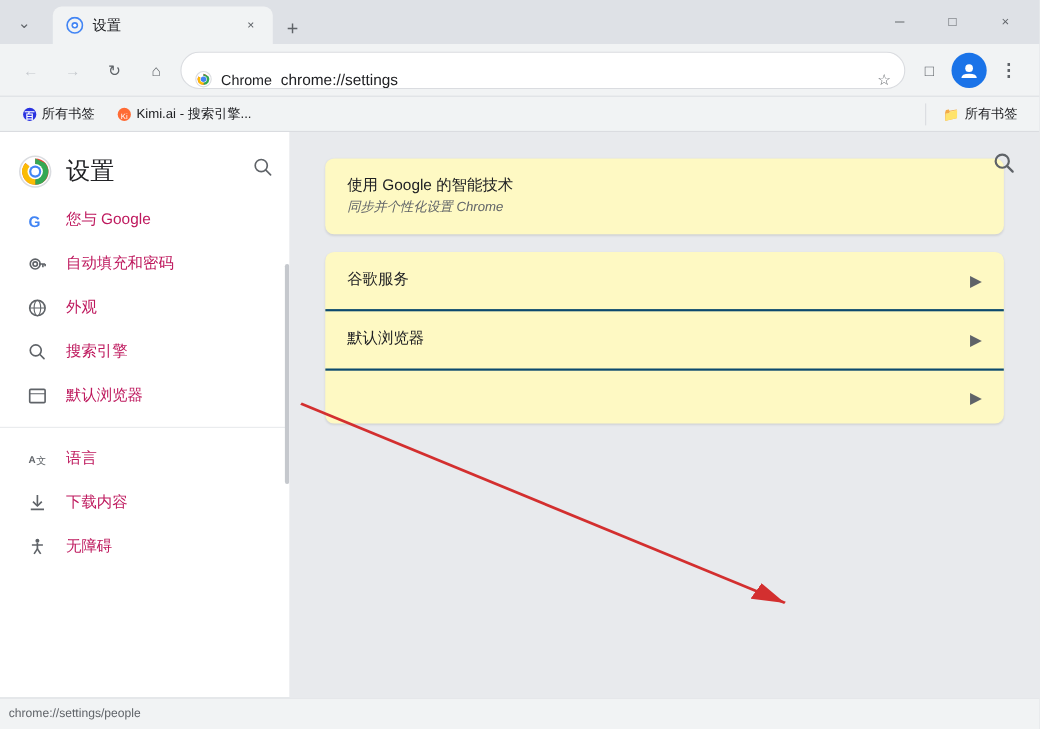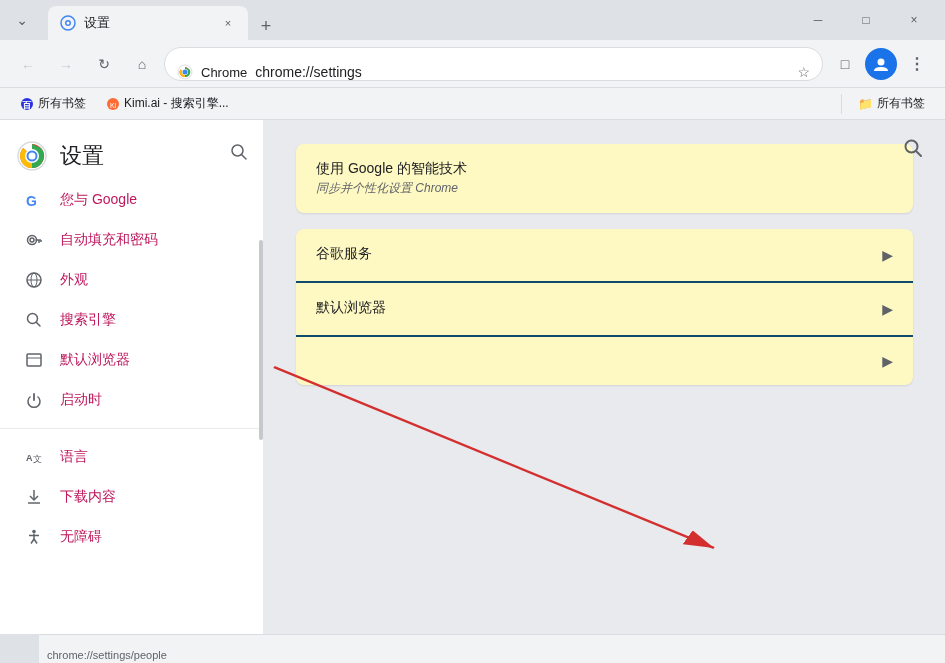--- a/index.html
+++ b/index.html
@@ -71,21 +71,21 @@
 
     .arrow-icon { color: #5f6368; font-size: 14px; }
 
     
     .settings-search { position: absolute; top: 16px; right: 16px; width: 32px; height: 32px; border-radius: 50%; border: none; background: transparent; cursor: pointer; display: flex; align-items: center; justify-content: center; color: #5f6368; font-size: 16px; }
 
     
     .red-arrow-overlay { position: absolute; top: 0; left: 0; width: 100%; height: 100%; pointer-events: none; z-index: 10; }
 
     
-    .status-bar { height: 22px; background: #f1f3f4; display: flex; align-items: flex-start; padding: 14px 8px; border-top: 1px solid #dadce0; margin-left: 39px; }
+    .status-bar { height: 22px; background: #f1f3f4; display: flex; align-items: center; padding: 14px 8px; border-top: 1px solid #dadce0; }
     .status-text { font-size: 11px; color: #5f6368; }
 
     
     .settings-sidebar::-webkit-scrollbar { width: 4px; }
     .settings-sidebar::-webkit-scrollbar-thumb { background: #c5c8cd; border-radius: 2px; }
   </style>
 </head>
 <body>
 
 <div class="browser-frame">
@@ -245,29 +245,20 @@
         <div class="nav-item">
           <div class="nav-icon">
             <svg width="18" height="18" viewBox="0 0 18 18">
               <rect x="2" y="3" width="14" height="12" rx="1" fill="none" stroke="#5f6368" stroke-width="1.5"></rect>
               <line x1="2" y1="7" x2="16" y2="7" stroke="#5f6368" stroke-width="1"></line>
             </svg>
           </div>
           <span class="nav-label">默认浏览器</span>
         </div>
 
-        <div class="nav-item">
-          <div class="nav-icon">
-            <svg width="18" height="18" viewBox="0 0 18 18">
-              <path d="M9,3 L9,9" stroke="#5f6368" stroke-width="1.8" stroke-linecap="round"></path>
-              <path d="M5.5,5.5 A6,6 0 1,0 12.5,5.5" fill="none" stroke="#5f6368" stroke-width="1.5"></path>
-            </svg>
-          </div>
-          <span class="nav-label">启动时</span>
-        </div>
 
         <div class="nav-divider"></div>
 
         <div class="nav-item">
           <div class="nav-icon">
             <svg width="18" height="18" viewBox="0 0 18 18">
               <text x="1" y="13" font-family="Arial" font-size="9" fill="#5f6368" font-weight="bold">A</text>
               <text x="8" y="14" font-family="serif" font-size="9" fill="#5f6368">文</text>
             </svg>
           </div>

